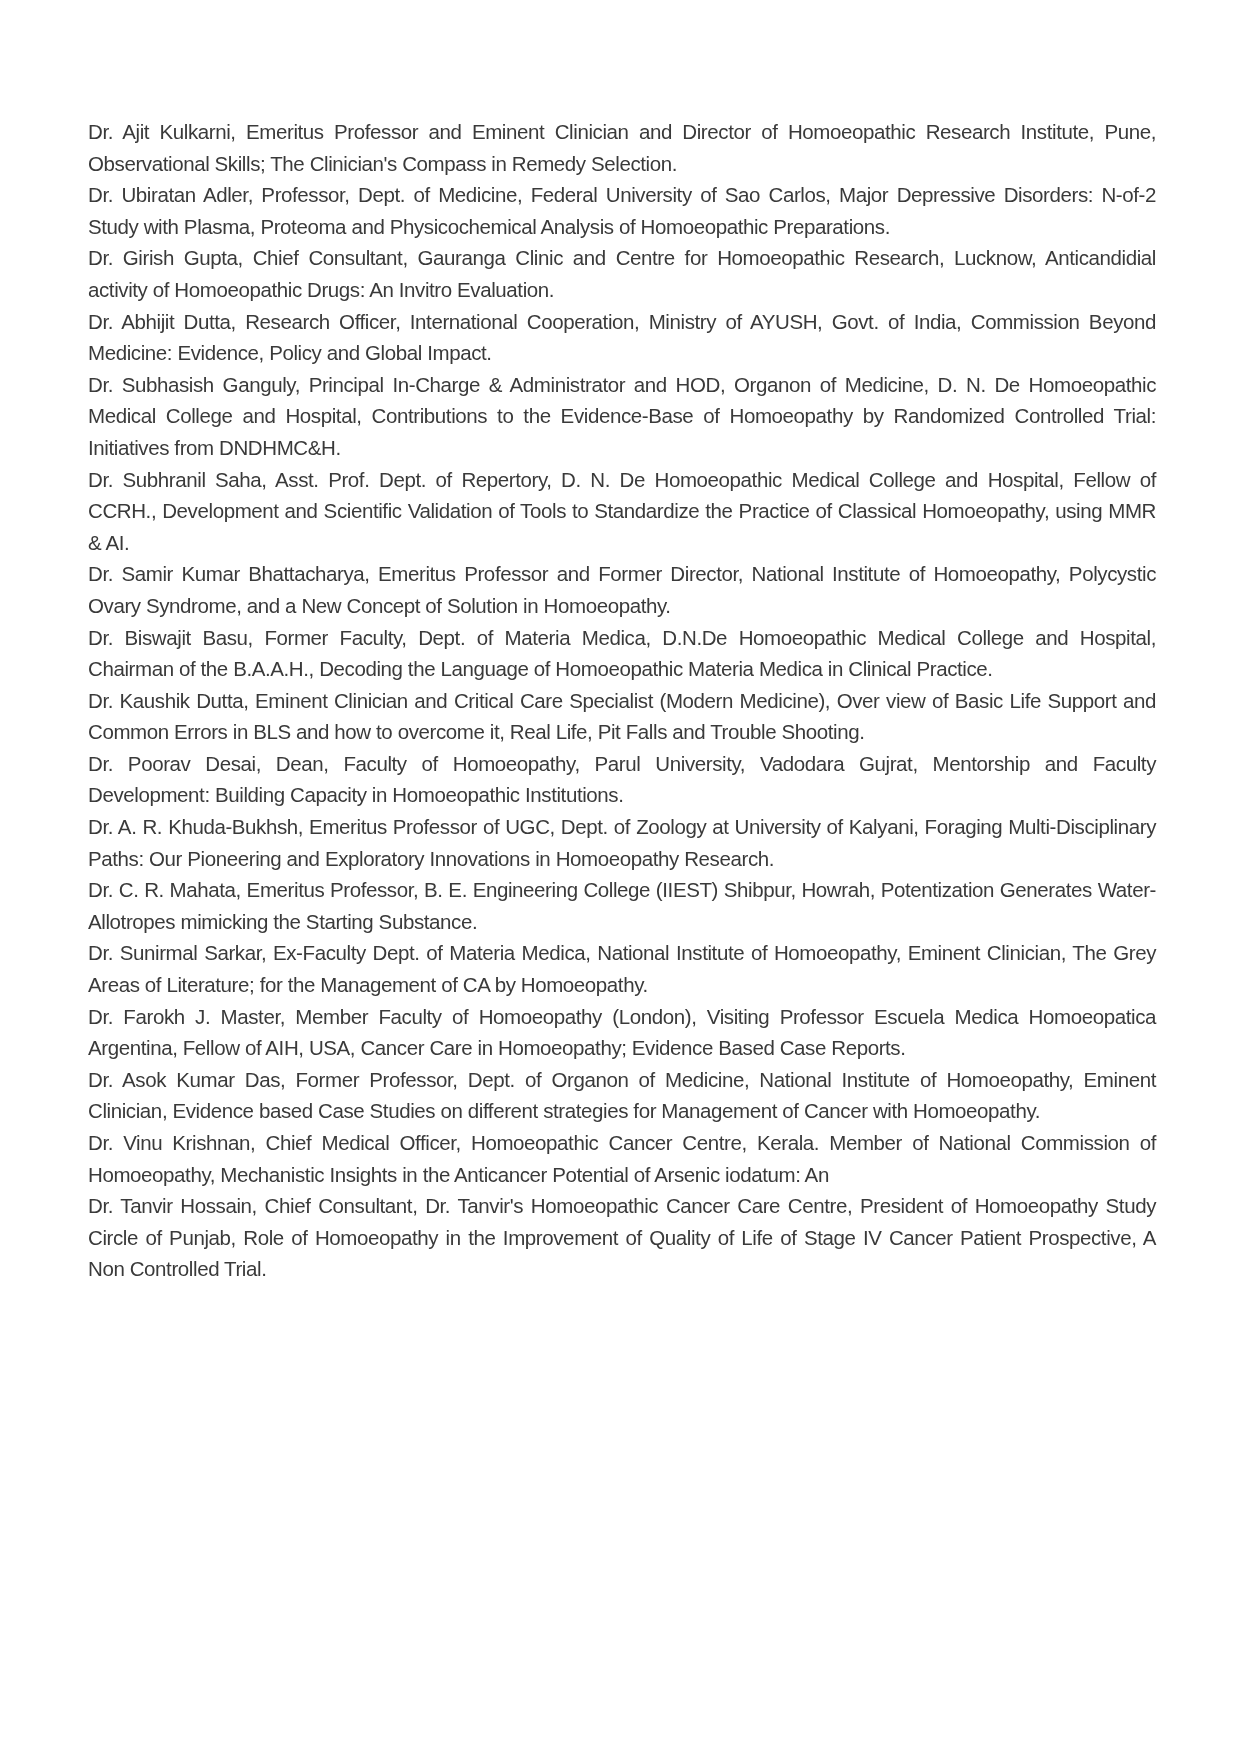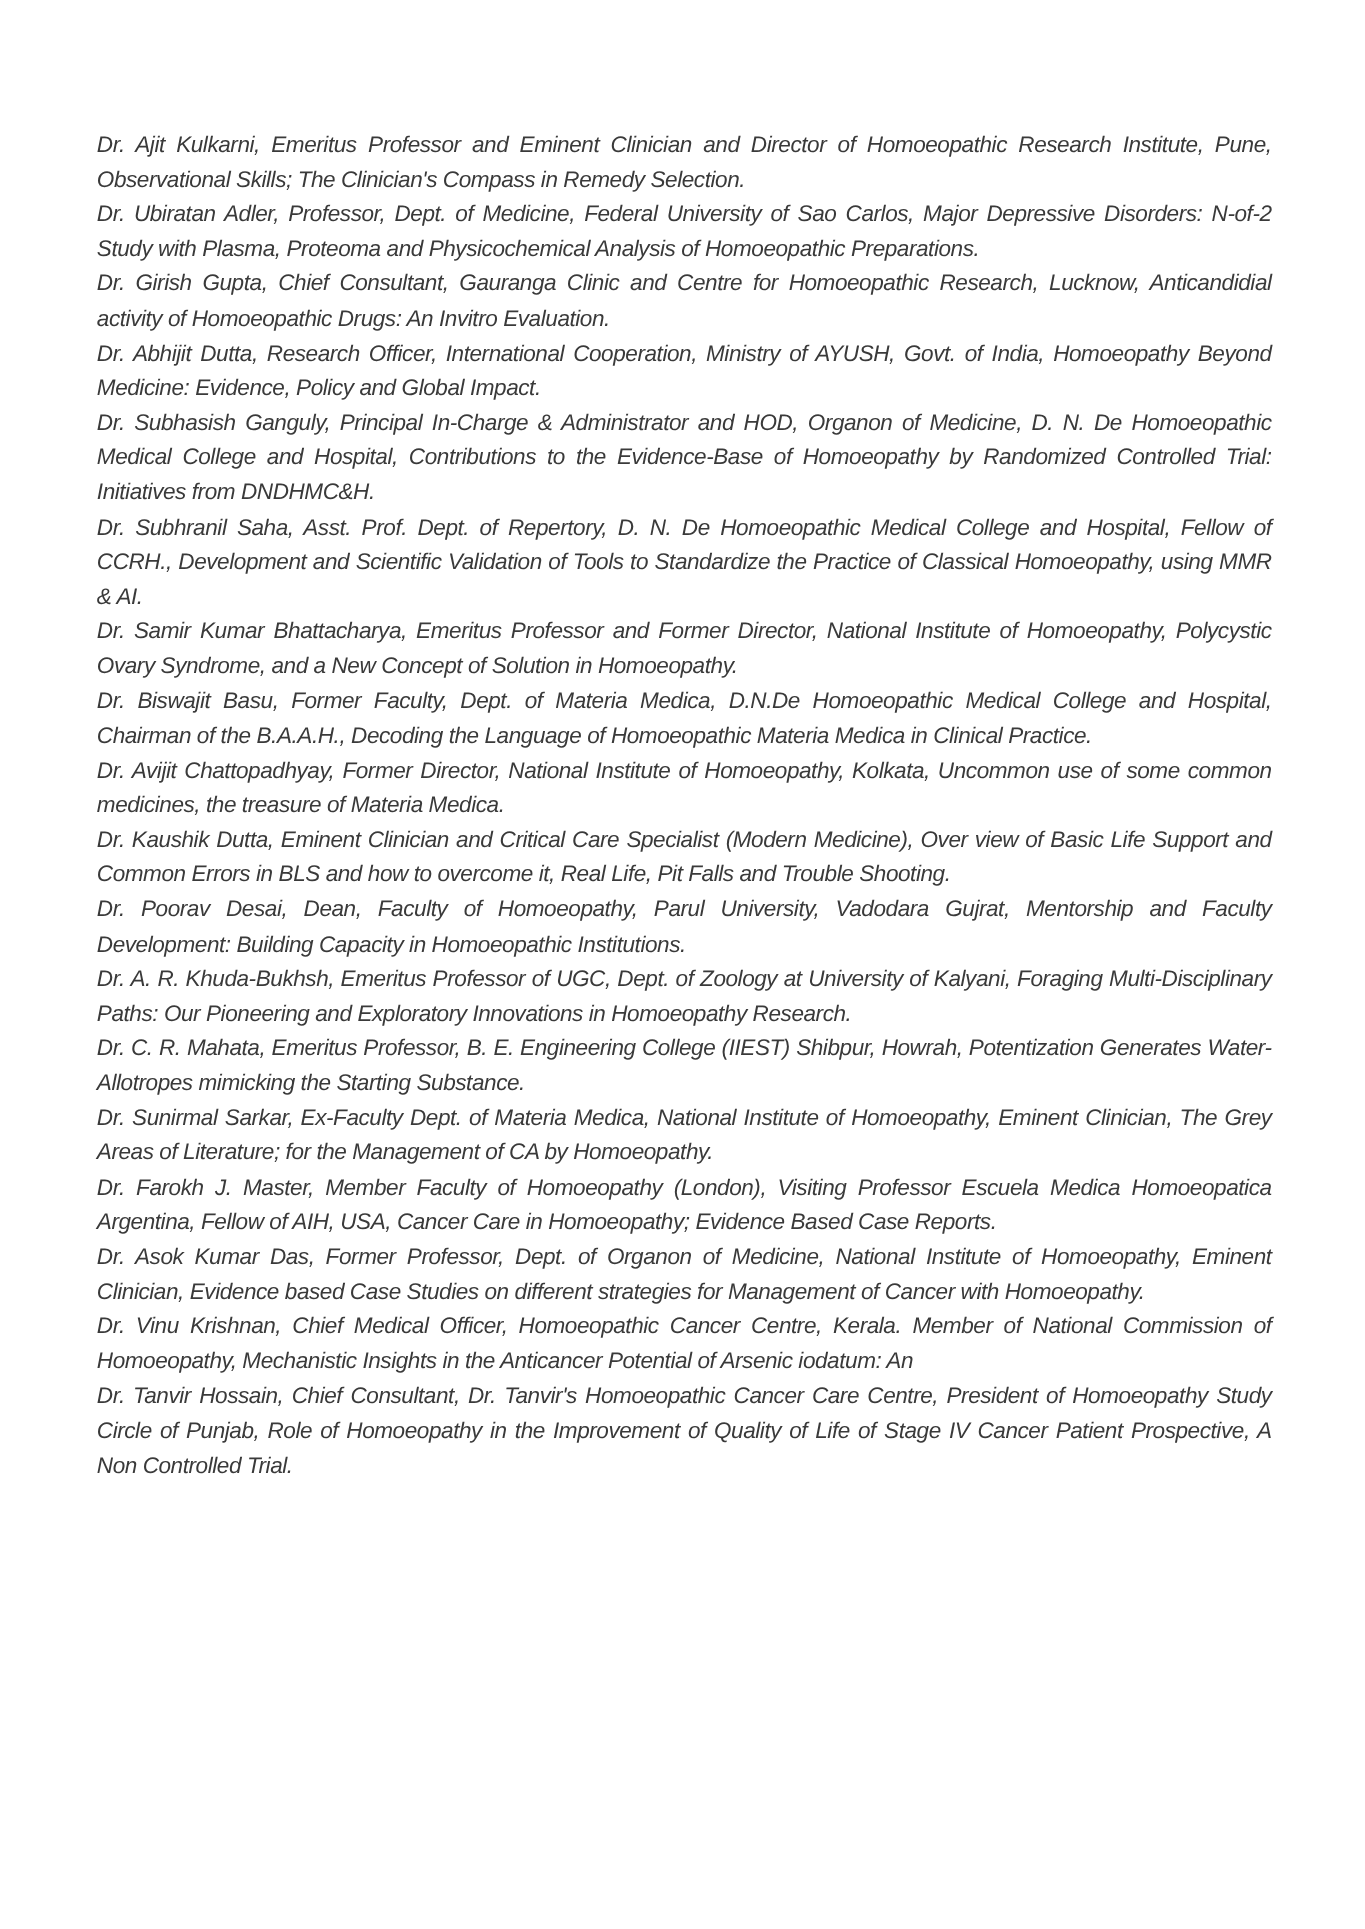--- a/index.html
+++ b/index.html
@@ -1,15 +1,15 @@
 <!DOCTYPE html>
 <html><head>
 <meta charset="utf-8">
 <style>
-  * { box-sizing: border-box; font-style: italic; }
+  * { box-sizing: border-box; }
   html, body {
     margin: 0;
     padding: 0;
     background: #ffffff;
   }
   .page {
     position: relative;
     width: 1241px;
     height: 1754px;
     background: #ffffff;
@@ -34,26 +34,25 @@
   }
 </style>
 </head>
 <body>
 
 <div class="page">
   <div class="text-block">
     <p>Dr. Ajit Kulkarni, Emeritus Professor and Eminent Clinician and Director of Homoeopathic Research Institute, Pune, Observational Skills; The Clinician's Compass in Remedy Selection.</p>
     <p>Dr. Ubiratan Adler, Professor, Dept. of Medicine, Federal University of Sao Carlos, Major Depressive Disorders: N-of-2 Study with Plasma, Proteoma and Physicochemical Analysis of Homoeopathic Preparations.</p>
     <p>Dr. Girish Gupta, Chief Consultant, Gauranga Clinic and Centre for Homoeopathic Research, Lucknow, Anticandidial activity of Homoeopathic Drugs: An Invitro Evaluation.</p>
-    <p>Dr. Abhijit Dutta, Research Officer, International Cooperation, Ministry of AYUSH, Govt. of India, Homoeopathy Beyond Medicine: Evidence, Policy and Global Impact.</p>
+    <p>Dr. Abhijit Dutta, Research Officer, International Cooperation, Ministry of AYUSH, Govt. of India, Commission Beyond Medicine: Evidence, Policy and Global Impact.</p>
     <p>Dr. Subhasish Ganguly, Principal In-Charge &amp; Administrator and HOD, Organon of Medicine, D. N. De Homoeopathic Medical College and Hospital, Contributions to the Evidence-Base of Homoeopathy by Randomized Controlled Trial: Initiatives from DNDHMC&amp;H.</p>
     <p>Dr. Subhranil Saha, Asst. Prof. Dept. of Repertory, D. N. De Homoeopathic Medical College and Hospital, Fellow of CCRH., Development and Scientific Validation of Tools to Standardize the Practice of Classical Homoeopathy, using MMR &amp; AI.</p>
     <p>Dr. Samir Kumar Bhattacharya, Emeritus Professor and Former Director, National Institute of Homoeopathy, Polycystic Ovary Syndrome, and a New Concept of Solution in Homoeopathy.</p>
     <p>Dr. Biswajit Basu, Former Faculty, Dept. of Materia Medica, D.N.De Homoeopathic Medical College and Hospital, Chairman of the B.A.A.H., Decoding the Language of Homoeopathic Materia Medica in Clinical Practice.</p>
-    <p>Dr. Avijit Chattopadhyay, Former Director, National Institute of Homoeopathy, Kolkata, Uncommon use of some common medicines, the treasure of Materia Medica.</p>
     <p>Dr. Kaushik Dutta, Eminent Clinician and Critical Care Specialist (Modern Medicine), Over view of Basic Life Support and Common Errors in BLS and how to overcome it, Real Life, Pit Falls and Trouble Shooting.</p>
     <p>Dr. Poorav Desai, Dean, Faculty of Homoeopathy, Parul University, Vadodara Gujrat, Mentorship and Faculty Development: Building Capacity in Homoeopathic Institutions.</p>
     <p>Dr. A. R. Khuda-Bukhsh, Emeritus Professor of UGC, Dept. of Zoology at University of Kalyani, Foraging Multi-Disciplinary Paths: Our Pioneering and Exploratory Innovations in Homoeopathy Research.</p>
     <p>Dr. C. R. Mahata, Emeritus Professor, B. E. Engineering College (IIEST) Shibpur, Howrah, Potentization Generates Water-Allotropes mimicking the Starting Substance.</p>
     <p>Dr. Sunirmal Sarkar, Ex-Faculty Dept. of Materia Medica, National Institute of Homoeopathy, Eminent Clinician, The Grey Areas of Literature; for the Management of CA by Homoeopathy.</p>
     <p>Dr. Farokh J. Master, Member Faculty of Homoeopathy (London), Visiting Professor Escuela Medica Homoeopatica Argentina, Fellow of AIH, USA, Cancer Care in Homoeopathy; Evidence Based Case Reports.</p>
     <p>Dr. Asok Kumar Das, Former Professor, Dept. of Organon of Medicine, National Institute of Homoeopathy, Eminent Clinician, Evidence based Case Studies on different strategies for Management of Cancer with Homoeopathy.</p>
     <p>Dr. Vinu Krishnan, Chief Medical Officer, Homoeopathic Cancer Centre, Kerala. Member of National Commission of Homoeopathy, Mechanistic Insights in the Anticancer Potential of Arsenic iodatum: An</p>
     <p>Dr. Tanvir Hossain, Chief Consultant, Dr. Tanvir's Homoeopathic Cancer Care Centre, President of Homoeopathy Study Circle of Punjab, Role of Homoeopathy in the Improvement of Quality of Life of Stage IV Cancer Patient Prospective, A Non Controlled Trial.</p>
   </div>

